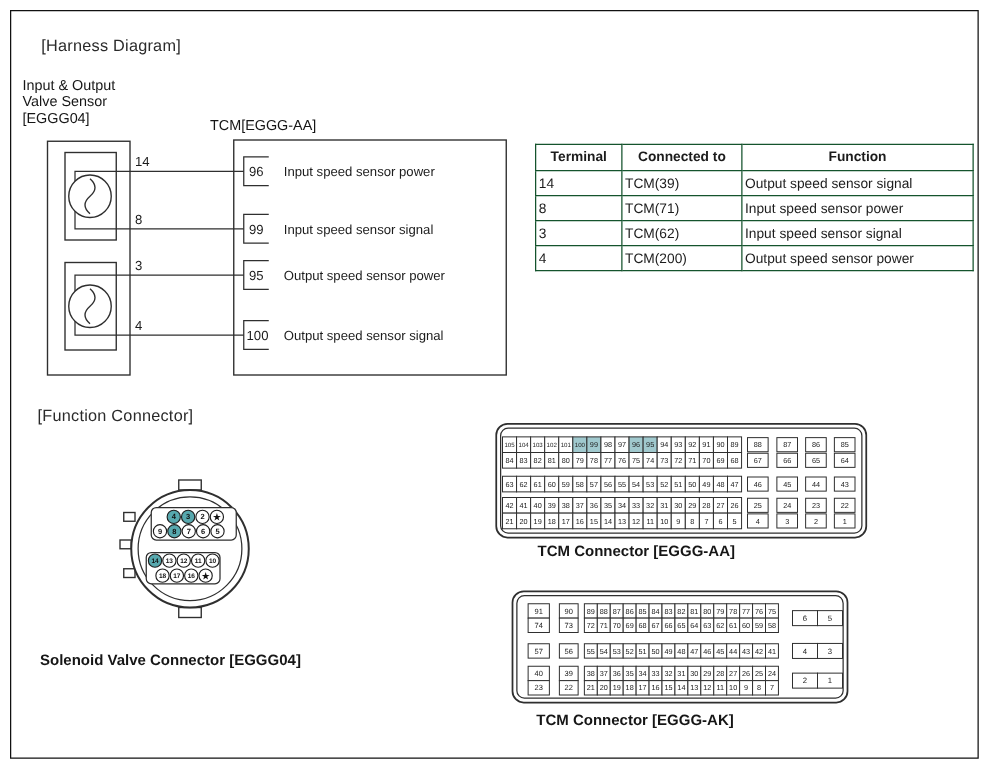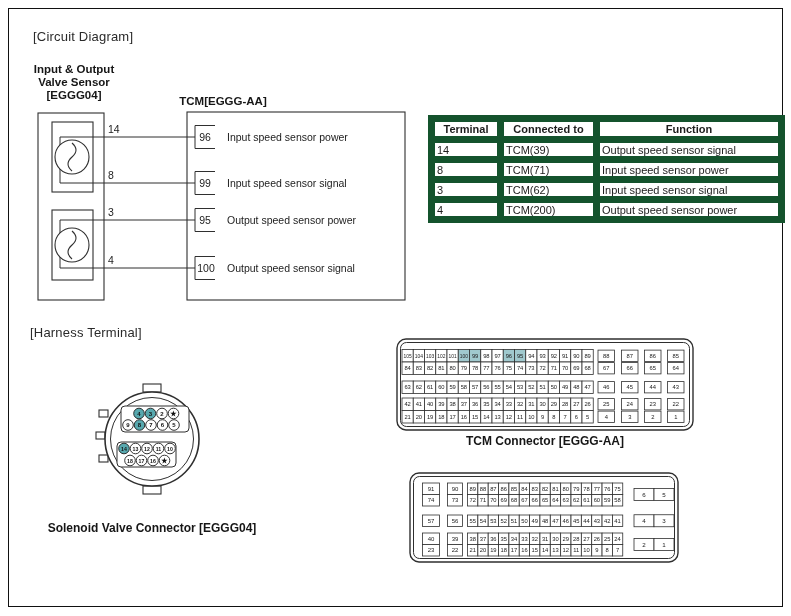--- a/index.html
+++ b/index.html
@@ -2,37 +2,37 @@
 <html><head>
 <meta charset="utf-8">
 <style>
   *{margin:0;padding:0;box-sizing:border-box}
   html,body{background:#fff}
   #screen{position:relative;width:791px;height:616px;background:#fff;overflow:hidden;
           font-family:"Liberation Sans",sans-serif;color:#1c1c1c}
   .page-border{position:absolute;left:8px;top:8px;width:775px;height:599px;border:1.5px solid #111;background:#fff}
   .abs{position:absolute}
   .sec-title{font-size:13px;color:#2a2a2a;letter-spacing:.2px}
-  .blk-label{font-weight:bold;font-size:11.5px;text-align:center;line-height:13px;color:#161616}
-  .caption{font-weight:bold;font-size:12px;text-align:center;color:#161616}
+  .blk-label{font-weight:normal;font-size:11.5px;line-height:13px;color:#161616}
+  .caption{font-weight:bold;font-size:12px;text-align:left;color:#161616}
   svg.canvas{position:absolute;left:0;top:0}
   svg text{font-family:"Liberation Sans",sans-serif}
   table.conn{position:absolute;left:428px;top:115px;border-collapse:collapse;font-size:11px;table-layout:fixed;background:#fff}
-  .conn th,.conn td{border:7px solid #14532d;vertical-align:middle;padding:0 2px;overflow:hidden;white-space:nowrap}
+  .conn th,.conn td{border:1px solid #14532d;vertical-align:middle;padding:0 2px;overflow:hidden;white-space:nowrap}
   .conn th{font-weight:bold;height:21px}
   .conn td{height:20px}
 </style>
 </head>
 <body>
 
 <div id="screen">
   <div class="page-border"></div>
 
-  <div class="abs sec-title" style="left:33px;top:29px">[Circuit Diagram]</div>
-  <div class="abs sec-title" style="left:30px;top:325px">[Harness Terminal]</div>
+  <div class="abs sec-title" style="left:33px;top:29px">[Harness Diagram]</div>
+  <div class="abs sec-title" style="left:30px;top:325px">[Function Connector]</div>
 
   <div class="abs blk-label" style="left:18px;top:63px;width:112px">
     <div>Input &amp; Output</div>
     <div>Valve Sensor</div>
     <div>[EGGG04]</div>
   </div>
   <div class="abs blk-label" style="left:168px;top:95px;width:110px">TCM[EGGG-AA]</div>
 
   <svg class="canvas" width="791" height="616" viewBox="0 0 791 616">
 
@@ -569,13 +569,14 @@
       <tr>
         <td>4</td>
         <td>TCM(200)</td>
         <td>Output speed sensor power</td>
       </tr>
     </tbody>
   </table>
 
   <div class="abs caption" style="left:32px;top:521px;width:240px">Solenoid Valve Connector [EGGG04]</div>
   <div class="abs caption" style="left:430px;top:434px;width:230px">TCM Connector [EGGG-AA]</div>
+  <div class="abs caption" style="left:429px;top:569px;width:230px">TCM Connector [EGGG-AK]</div>
 </div>
 
 </body></html>

